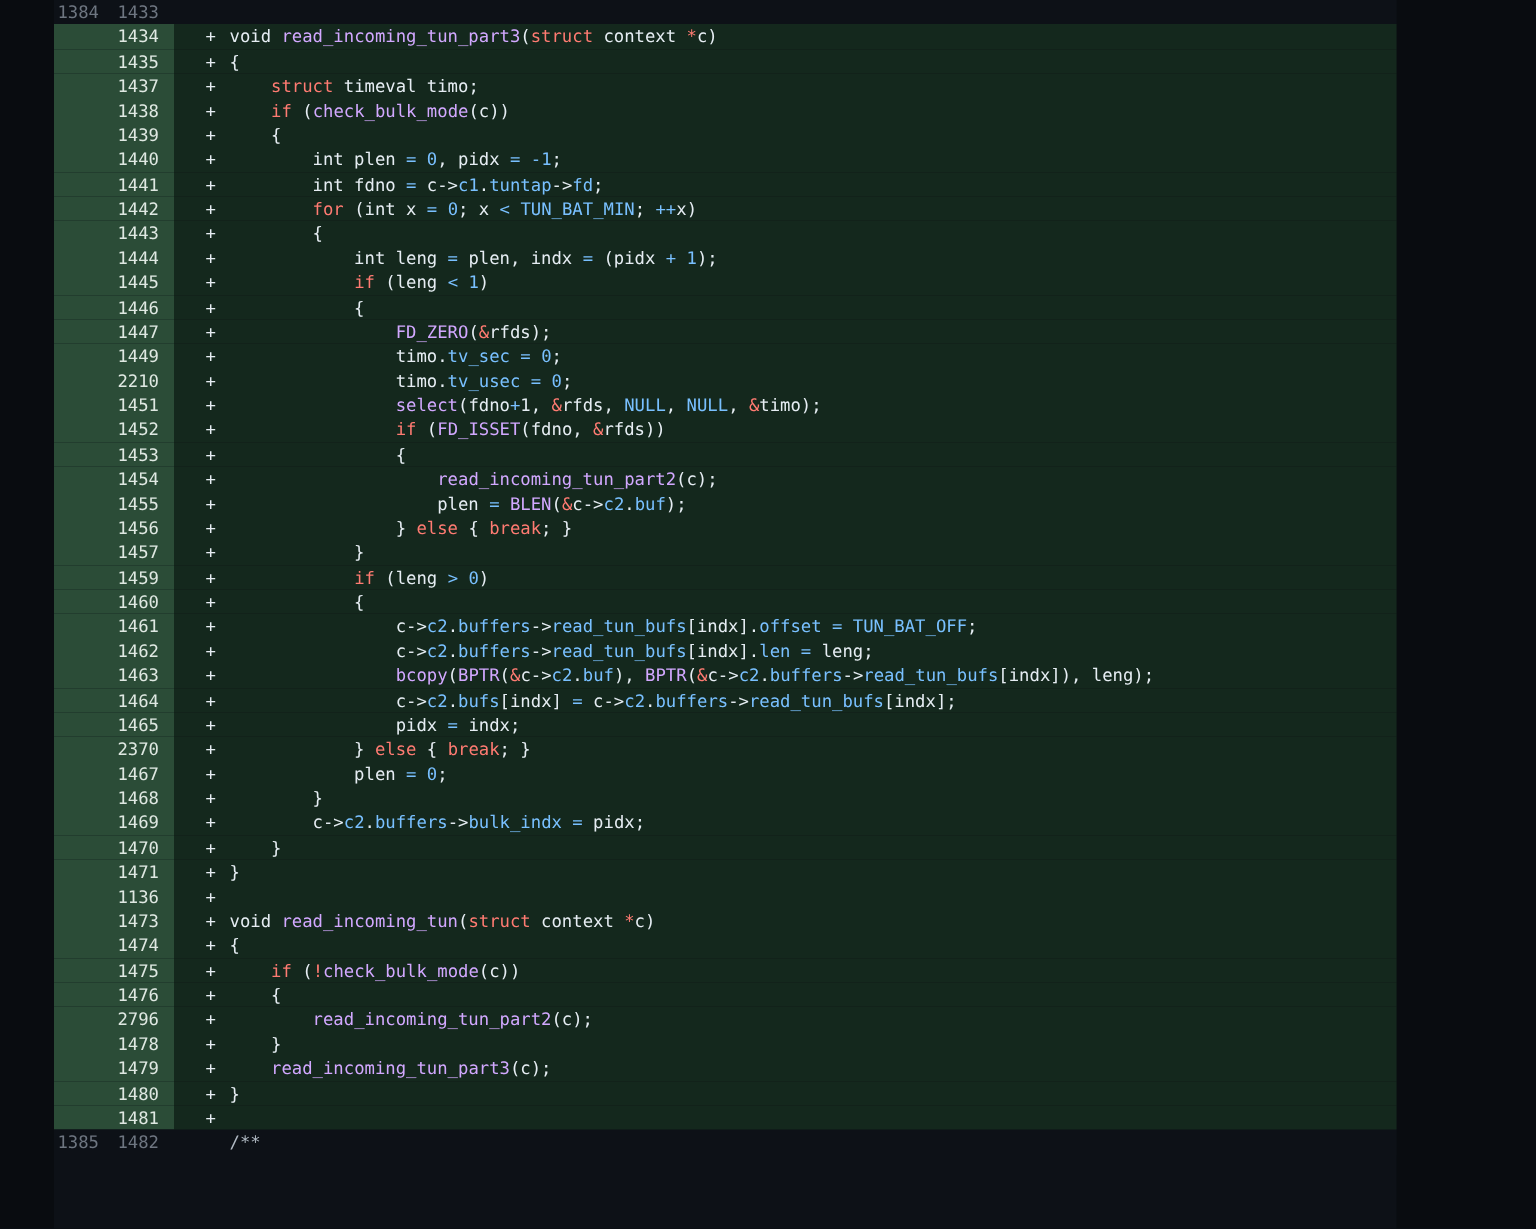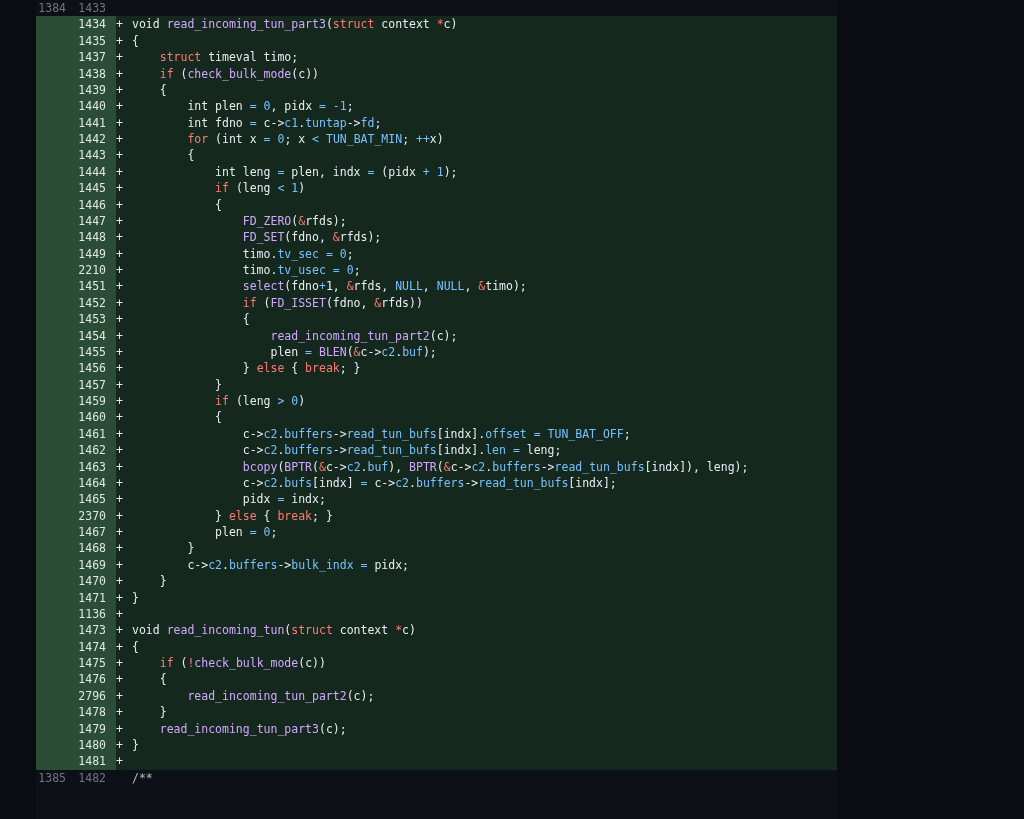--- a/index.html
+++ b/index.html
@@ -3,32 +3,32 @@
 <meta charset="utf-8">
 <style>
   html,body { margin:0; padding:0; }
   body {
     width:1024px; height:819px; overflow:hidden;
     background: var(--page-bg, #090c10);
     font-family: "DejaVu Sans Mono", "Liberation Mono", monospace;
   }
   .diff-table {
     position:absolute; left:36px; top:0;
-    width:801px; height:819px;
+    width:895px; height:819px;
     background: var(--row-bg, #0d1117);
   }
   .row {
     display:flex; height:16.38px; line-height:16.45px;
     font-size:11.5px; white-space:pre;
   }
   .lno {
     flex:none; width:30px; padding-right:10px;
     text-align:right; user-select:none;
   }
-  .code { flex:1 1 auto; padding-left:0; overflow:hidden; }
+  .code { flex:1 1 auto; padding-left:21px; overflow:hidden; }
   .marker { display:inline-block; width:16px; }
   
   .row.ctx { background: var(--row-bg, #0d1117); }
   .row.ctx .lno { color: var(--lno-ctx, #6e7681); background: var(--row-bg, #0d1117); }
   
   .row.add .lno { background: var(--gutter-add, #2b4c37); color: var(--lno-add, #dfe8e2); }
   .row.add .code { background: var(--code-add, #14281d); }
   
   .tok-p { color: var(--tok-plain, #e6edf3); }
   .tok-k { color: var(--tok-keyword, #ff7b72); }
@@ -48,21 +48,20 @@
     <div class="row add"><span class="lno old"></span><span class="lno new">1438</span><span class="code"><span class="marker">+</span><span class="tok-p">    </span><span class="tok-k">if</span><span class="tok-p"> (</span><span class="tok-f">check_bulk_mode</span><span class="tok-p">(c))</span></span></div>
     <div class="row add"><span class="lno old"></span><span class="lno new">1439</span><span class="code"><span class="marker">+</span><span class="tok-p">    {</span></span></div>
     <div class="row add"><span class="lno old"></span><span class="lno new">1440</span><span class="code"><span class="marker">+</span><span class="tok-p">        int plen </span><span class="tok-c">=</span><span class="tok-p"> </span><span class="tok-c">0</span><span class="tok-p">, pidx </span><span class="tok-c">=</span><span class="tok-p"> </span><span class="tok-c">-1</span><span class="tok-p">;</span></span></div>
     <div class="row add"><span class="lno old"></span><span class="lno new">1441</span><span class="code"><span class="marker">+</span><span class="tok-p">        int fdno </span><span class="tok-c">=</span><span class="tok-p"> c-&gt;</span><span class="tok-c">c1</span><span class="tok-p">.</span><span class="tok-c">tuntap</span><span class="tok-p">-&gt;</span><span class="tok-c">fd</span><span class="tok-p">;</span></span></div>
     <div class="row add"><span class="lno old"></span><span class="lno new">1442</span><span class="code"><span class="marker">+</span><span class="tok-p">        </span><span class="tok-k">for</span><span class="tok-p"> (int x </span><span class="tok-c">=</span><span class="tok-p"> </span><span class="tok-c">0</span><span class="tok-p">; x </span><span class="tok-c">&lt;</span><span class="tok-p"> </span><span class="tok-c">TUN_BAT_MIN</span><span class="tok-p">; </span><span class="tok-c">++</span><span class="tok-p">x)</span></span></div>
     <div class="row add"><span class="lno old"></span><span class="lno new">1443</span><span class="code"><span class="marker">+</span><span class="tok-p">        {</span></span></div>
     <div class="row add"><span class="lno old"></span><span class="lno new">1444</span><span class="code"><span class="marker">+</span><span class="tok-p">            int leng </span><span class="tok-c">=</span><span class="tok-p"> plen, indx </span><span class="tok-c">=</span><span class="tok-p"> (pidx </span><span class="tok-c">+</span><span class="tok-p"> </span><span class="tok-c">1</span><span class="tok-p">);</span></span></div>
     <div class="row add"><span class="lno old"></span><span class="lno new">1445</span><span class="code"><span class="marker">+</span><span class="tok-p">            </span><span class="tok-k">if</span><span class="tok-p"> (leng </span><span class="tok-c">&lt;</span><span class="tok-p"> </span><span class="tok-c">1</span><span class="tok-p">)</span></span></div>
     <div class="row add"><span class="lno old"></span><span class="lno new">1446</span><span class="code"><span class="marker">+</span><span class="tok-p">            {</span></span></div>
     <div class="row add"><span class="lno old"></span><span class="lno new">1447</span><span class="code"><span class="marker">+</span><span class="tok-p">                </span><span class="tok-f">FD_ZERO</span><span class="tok-p">(</span><span class="tok-k">&amp;</span><span class="tok-p">rfds);</span></span></div>
-    <div class="row add"><span class="lno old"></span><span class="lno new">1448</span><span class="code"><span class="marker">+</span><span class="tok-p">                </span><span class="tok-f">FD_SET</span><span class="tok-p">(fdno, </span><span class="tok-k">&amp;</span><span class="tok-p">rfds);</span></span></div>
     <div class="row add"><span class="lno old"></span><span class="lno new">1449</span><span class="code"><span class="marker">+</span><span class="tok-p">                timo.</span><span class="tok-c">tv_sec</span><span class="tok-p"> </span><span class="tok-c">=</span><span class="tok-p"> </span><span class="tok-c">0</span><span class="tok-p">;</span></span></div>
     <div class="row add"><span class="lno old"></span><span class="lno new">2210</span><span class="code"><span class="marker">+</span><span class="tok-p">                timo.</span><span class="tok-c">tv_usec</span><span class="tok-p"> </span><span class="tok-c">=</span><span class="tok-p"> </span><span class="tok-c">0</span><span class="tok-p">;</span></span></div>
     <div class="row add"><span class="lno old"></span><span class="lno new">1451</span><span class="code"><span class="marker">+</span><span class="tok-p">                </span><span class="tok-f">select</span><span class="tok-p">(fdno</span><span class="tok-c">+</span><span class="tok-p">1, </span><span class="tok-k">&amp;</span><span class="tok-p">rfds, </span><span class="tok-c">NULL</span><span class="tok-p">, </span><span class="tok-c">NULL</span><span class="tok-p">, </span><span class="tok-k">&amp;</span><span class="tok-p">timo);</span></span></div>
     <div class="row add"><span class="lno old"></span><span class="lno new">1452</span><span class="code"><span class="marker">+</span><span class="tok-p">                </span><span class="tok-k">if</span><span class="tok-p"> (</span><span class="tok-f">FD_ISSET</span><span class="tok-p">(fdno, </span><span class="tok-k">&amp;</span><span class="tok-p">rfds))</span></span></div>
     <div class="row add"><span class="lno old"></span><span class="lno new">1453</span><span class="code"><span class="marker">+</span><span class="tok-p">                {</span></span></div>
     <div class="row add"><span class="lno old"></span><span class="lno new">1454</span><span class="code"><span class="marker">+</span><span class="tok-p">                    </span><span class="tok-f">read_incoming_tun_part2</span><span class="tok-p">(c);</span></span></div>
     <div class="row add"><span class="lno old"></span><span class="lno new">1455</span><span class="code"><span class="marker">+</span><span class="tok-p">                    plen </span><span class="tok-c">=</span><span class="tok-p"> </span><span class="tok-f">BLEN</span><span class="tok-p">(</span><span class="tok-k">&amp;</span><span class="tok-p">c-&gt;</span><span class="tok-c">c2</span><span class="tok-p">.</span><span class="tok-c">buf</span><span class="tok-p">);</span></span></div>
     <div class="row add"><span class="lno old"></span><span class="lno new">1456</span><span class="code"><span class="marker">+</span><span class="tok-p">                } </span><span class="tok-k">else</span><span class="tok-p"> { </span><span class="tok-k">break</span><span class="tok-p">; }</span></span></div>
     <div class="row add"><span class="lno old"></span><span class="lno new">1457</span><span class="code"><span class="marker">+</span><span class="tok-p">            }</span></span></div>
     <div class="row add"><span class="lno old"></span><span class="lno new">1459</span><span class="code"><span class="marker">+</span><span class="tok-p">            </span><span class="tok-k">if</span><span class="tok-p"> (leng </span><span class="tok-c">&gt;</span><span class="tok-p"> </span><span class="tok-c">0</span><span class="tok-p">)</span></span></div>

